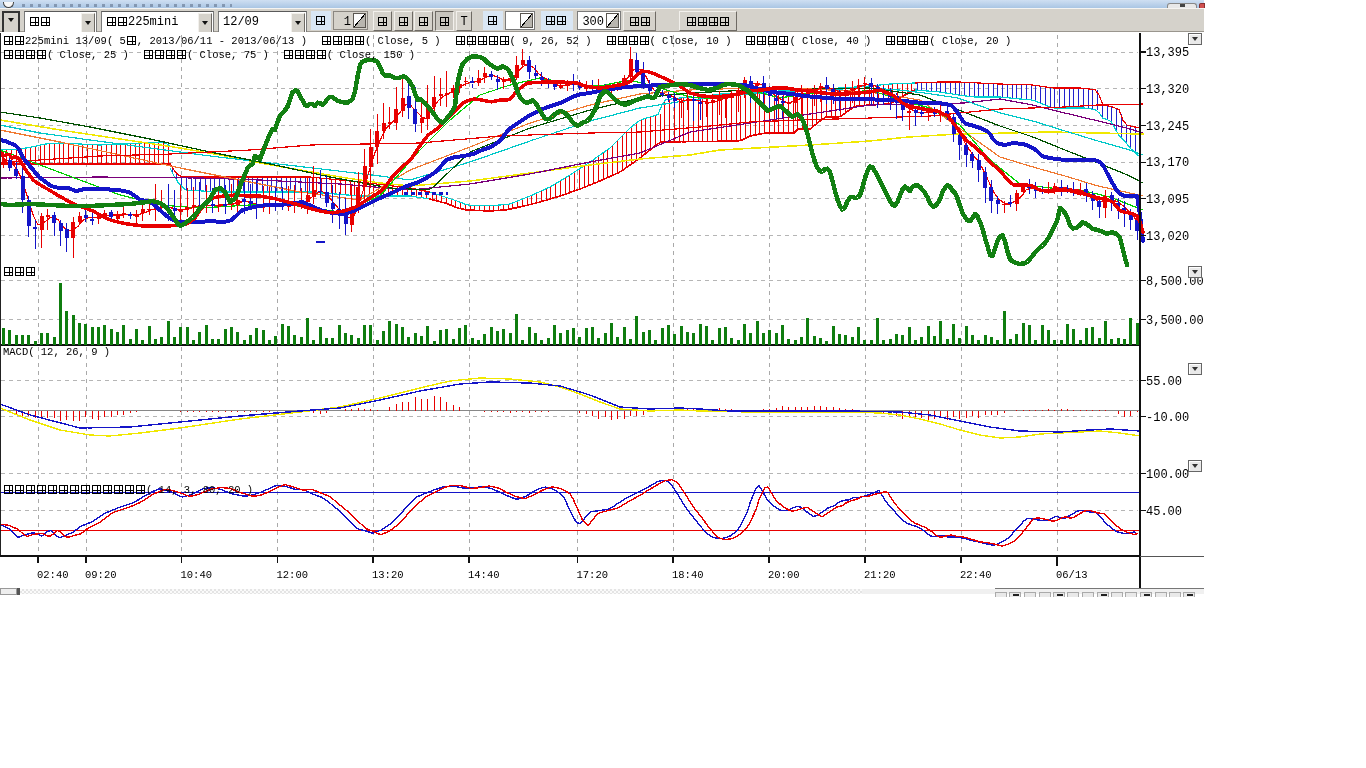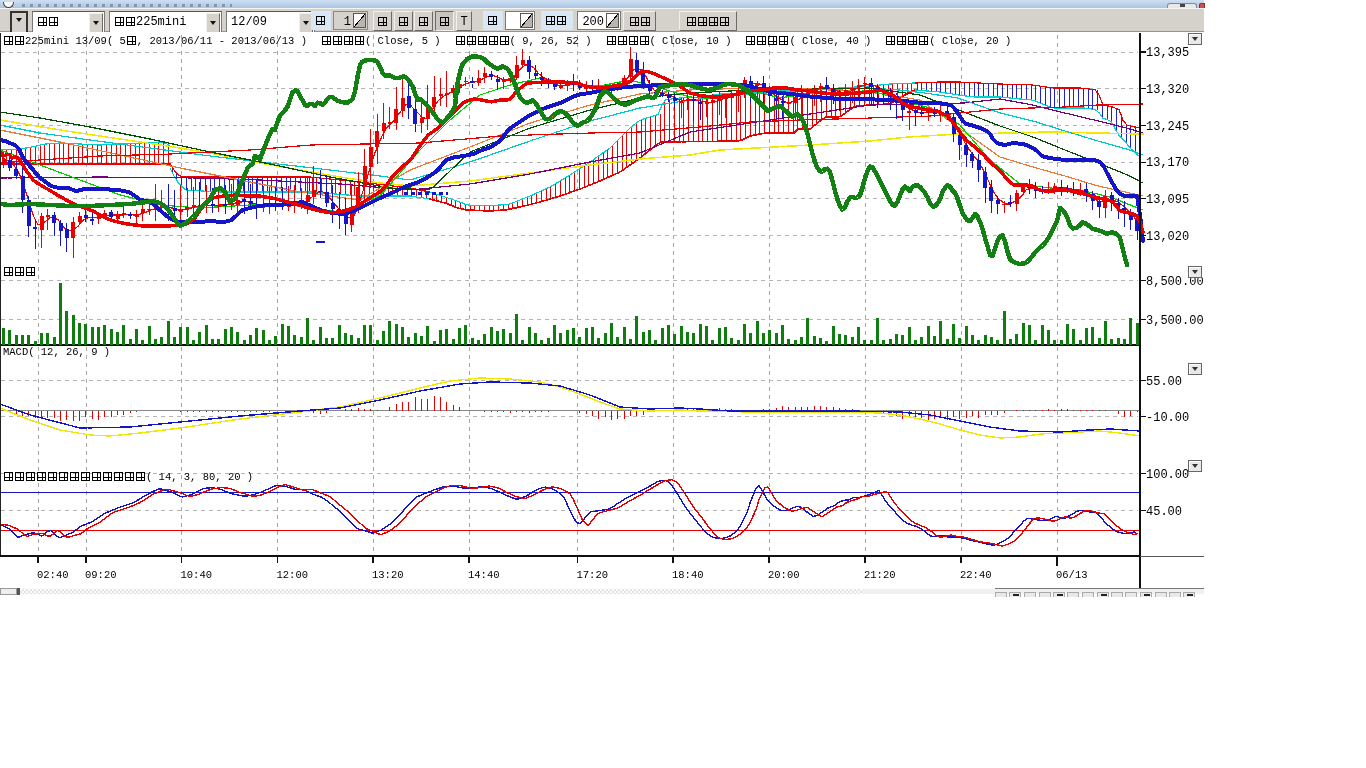--- a/index.html
+++ b/index.html
@@ -3,21 +3,21 @@
 * { margin:0; padding:0; box-sizing:border-box; }
 body { width:1366px; height:768px; background:#fff; font-family:"Liberation Mono", monospace; overflow:hidden; }
 #win { position:absolute; left:0; top:0; width:1204px; height:600px; }
 #title { position:absolute; left:0; top:0; width:1204px; height:8px; background:linear-gradient(#cfdff2,#aac6e4); }
 #tbtn1 { position:absolute; left:1167px; top:3px; width:30px; height:5px; background:#e8e8e8; border:1px solid #888; border-bottom:none; border-radius:3px 3px 0 0; }
 #tdot { position:absolute; left:1180px; top:4px; width:5px; height:3px; background:#444; }
 #tbtn2 { position:absolute; left:1199px; top:3px; width:6px; height:5px; background:#d05050; border:1px solid #883030; border-bottom:none; border-radius:2px 0 0 0; }
 #ticon { position:absolute; left:3px; top:2px; width:11px; height:6px; background:#f8f8f8; border:1px solid #444; border-radius:0 0 6px 6px; border-top:none; }
 #ttext { position:absolute; left:22px; top:4px; width:210px; height:3px; background:repeating-linear-gradient(90deg,#51617a 0 3px,transparent 3px 8px); opacity:.5 }
 #toolbar { position:absolute; left:0; top:8px; width:1204px; height:24px; background:#d5d2cb; border-top:1px solid #f5f4f2; border-bottom:1px solid #9a968e; }
-.combo { position:absolute; top:2px; height:36px; background:#fff; border:1px solid #7a7a7a; border-top-color:#5a5a5a; font-size:12px;margin-left:8px; }
+.combo { position:absolute; top:2px; height:36px; background:#fff; border:1px solid #7a7a7a; border-top-color:#5a5a5a; font-size:12px; }
 .combo .ar { position:absolute; right:1px; top:1px; bottom:1px; width:14px; background:#d5d2cb; border:1px solid; border-color:#f2f0ec #6e6a64 #6e6a64 #f2f0ec; }
 .tri { position:absolute; left:3px; top:7px; width:0; height:0; border:3.5px solid transparent; border-top:4.5px solid #111; }
 .lbl { position:absolute; top:2px; height:19px; background:#d9e6f4; font-size:12px; padding-top:3px; }
 .tbtn { position:absolute; top:2px; width:19px; height:20px; background:#d5d2cb; border:1px solid; border-color:#f2f0ec #6e6a64 #6e6a64 #f2f0ec; font-size:12px; text-align:center; padding-top:3px; }
 .press { border-color:#6e6a64 #f2f0ec #f2f0ec #6e6a64; background:#c8c5be; }
 .spin { position:absolute; top:2px; height:19px; background:#fff; border:1px solid #7a7a7a; font-size:12px; text-align:right; }
 .spin .sp { position:absolute; right:1px; top:1px; bottom:1px; width:13px; background:linear-gradient(to bottom right,#fdfdfd 0 47%,#000 47% 53%,#b9b6af 53% 100%); border:1px solid #5a5650; }
 .k { display:inline-block; width:9px; height:9px; margin:0 1px -1px 1px; border:1px solid #000;
      background:linear-gradient(#000,#000) 0 4px/9px 1px no-repeat, linear-gradient(#000,#000) 4px 0/1px 9px no-repeat; }
 .g { display:inline-block; width:14px; }
@@ -69,21 +69,21 @@
  <div class="tbtn" style="left:393.5px"><i class="k"></i></div>
  <div class="tbtn" style="left:414px"><i class="k"></i></div>
  <div class="tbtn press" style="left:434.5px"><i class="k"></i></div>
  <div class="tbtn" style="left:456px;width:16px;padding-left:0;text-align:center">T</div>
  <div class="lbl" style="left:483px;width:20px;padding-left:4px"><i class="k"></i></div>
  <div class="spin" style="left:505px;width:30px">
         <div class="sp"></div>
       </div>
  <div class="lbl" style="left:541px;width:32px;padding-left:4px"><i class="k"></i><i class="k"></i></div>
  <div class="spin" style="left:577px;width:44px">
-        <span style="position:absolute;right:16px;top:3px">200</span>
+        <span style="position:absolute;right:16px;top:3px">300</span>
         <div class="sp"></div>
       </div>
  <div class="tbtn" style="left:623px;width:33px"><i class="k"></i><i class="k"></i></div>
  <div class="tbtn" style="left:679px;width:58px"><i class="k"></i><i class="k"></i><i class="k"></i><i class="k"></i></div>
 </div>
 <div style="position:absolute;left:0;top:0"><svg width="1204" height="600" viewBox="0 0 1204 600" shape-rendering="crispEdges" font-family="Liberation Mono, monospace">
 <rect x="0" y="32" width="1204" height="568" fill="#ffffff"></rect>
 <path d="M38,35V554M86,35V554M181.5,35V554M277.5,35V554M373,35V554M469,35V554M577.5,35V554M673,35V554M769,35V554M865,35V554M961,35V554M1057,35V554" stroke="#a9a9a9" stroke-width="1" stroke-dasharray="4,4" fill="none"></path>
 <path d="M1,52.0H1138M1,88.7H1138M1,125.4H1138M1,162.1H1138M1,198.8H1138M1,235.5H1138M1,280.6H1138M1,319.3H1138M1,380.3H1138M1,416.2H1138M1,473.5H1138M1,510.2H1138" stroke="#b5b5b5" stroke-width="1" stroke-dasharray="4,4" fill="none"></path>
 <path d="M2.0,149.9V164.0M6.8,149.7V164.0M11.5,149.4V164.0M16.2,149.2V164.0M21.0,148.8V164.0M25.8,148.0V164.0M30.5,147.2V164.0M35.2,146.2V164.0M40.0,145.2V164.0M44.8,144.1V164.0M49.5,143.7V164.0M54.2,143.3V164.0M59.0,143.0V164.0M63.8,143.2V164.0M68.5,143.5V164.0M73.2,143.7V164.0M78.0,143.9V164.0M82.8,144.1V164.0M87.5,144.4V164.0M92.2,144.6V164.0M97.0,144.8V164.0M101.8,144.9V164.0M106.5,144.7V164.0M111.2,144.4V164.0M116.0,144.2V164.0M120.8,144.0V164.0M125.5,143.7V164.0M130.2,143.5V164.0M135.0,143.2V164.0M139.8,143.0V164.0M144.5,142.8V164.0M149.2,142.6V164.0M154.0,142.3V164.0M158.8,142.1V164.0M163.5,142.5V164.0M168.2,144.7V164.0" stroke="#e80000" stroke-width="1" fill="none"></path>
@@ -151,23 +151,24 @@
 <text x="372" y="577.5" font-size="10.5" fill="#000" text-anchor="start">13:20</text>
 <text x="468" y="577.5" font-size="10.5" fill="#000" text-anchor="start">14:40</text>
 <text x="576.5" y="577.5" font-size="10.5" fill="#000" text-anchor="start">17:20</text>
 <text x="672" y="577.5" font-size="10.5" fill="#000" text-anchor="start">18:40</text>
 <text x="768" y="577.5" font-size="10.5" fill="#000" text-anchor="start">20:00</text>
 <text x="864" y="577.5" font-size="10.5" fill="#000" text-anchor="start">21:20</text>
 <text x="960" y="577.5" font-size="10.5" fill="#000" text-anchor="start">22:40</text>
 <text x="1056" y="577.5" font-size="10.5" fill="#000" text-anchor="start">06/13</text>
 </svg></div>
 <div class="kt" style="left:3px;top:35px"><i class="k"></i><i class="k"></i>225mini 13/09( 5<i class="k"></i>, 2013/06/11 - 2013/06/13 )<span class="g"></span><i class="k"></i><i class="k"></i><i class="k"></i><i class="k"></i>( Close, 5 )<span class="g"></span><i class="k"></i><i class="k"></i><i class="k"></i><i class="k"></i><i class="k"></i>( 9, 26, 52 )<span class="g"></span><i class="k"></i><i class="k"></i><i class="k"></i><i class="k"></i>( Close, 10 )<span class="g"></span><i class="k"></i><i class="k"></i><i class="k"></i><i class="k"></i>( Close, 40 )<span class="g"></span><i class="k"></i><i class="k"></i><i class="k"></i><i class="k"></i>( Close, 20 )</div>
+<div class="kt" style="left:3px;top:49px"><i class="k"></i><i class="k"></i><i class="k"></i><i class="k"></i>( Close, 25 )<span class="g"></span><i class="k"></i><i class="k"></i><i class="k"></i><i class="k"></i>( Close, 75 )<span class="g"></span><i class="k"></i><i class="k"></i><i class="k"></i><i class="k"></i>( Close, 150 )</div>
 <div class="kt" style="left:3px;top:266px"><i class="k"></i><i class="k"></i><i class="k"></i></div>
 <div class="kt" style="left:3px;top:346px">MACD( 12, 26, 9 )</div>
-<div class="kt" style="left:3px;top:471px"><i class="k"></i><i class="k"></i><i class="k"></i><i class="k"></i><i class="k"></i><i class="k"></i><i class="k"></i><i class="k"></i><i class="k"></i><i class="k"></i><i class="k"></i><i class="k"></i><i class="k"></i>( 14, 3, 80, 20 )</div>
+<div class="kt" style="left:3px;top:484px"><i class="k"></i><i class="k"></i><i class="k"></i><i class="k"></i><i class="k"></i><i class="k"></i><i class="k"></i><i class="k"></i><i class="k"></i><i class="k"></i><i class="k"></i><i class="k"></i><i class="k"></i>( 14, 3, 80, 20 )</div>
 <div id="hscroll"></div>
     <div id="hthumb"></div>
     <div id="hnub"></div>
 <div style="position:absolute;left:862px;top:589px;width:342px;height:5px;background:#f0f0f0"></div>
 <div id="btnline"></div>
     <div id="btnrow">
       <div class="bb" style="left:0px"></div>
       <div class="bb" style="left:14px">
         <b style="position:absolute;left:3px;top:1px;width:6px;height:2px;background:#222"></b>
       </div>

